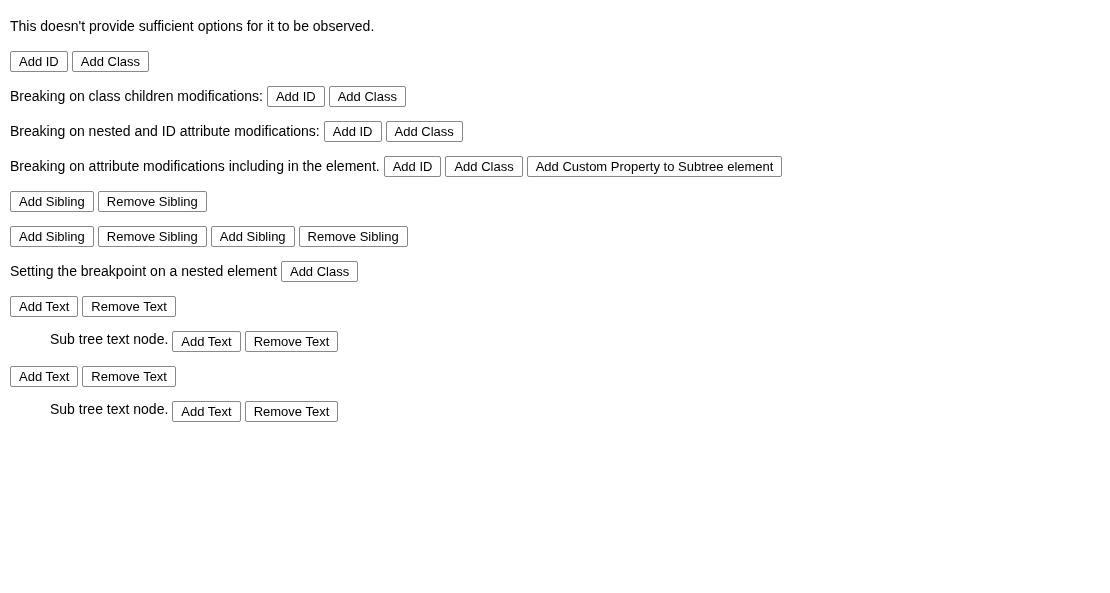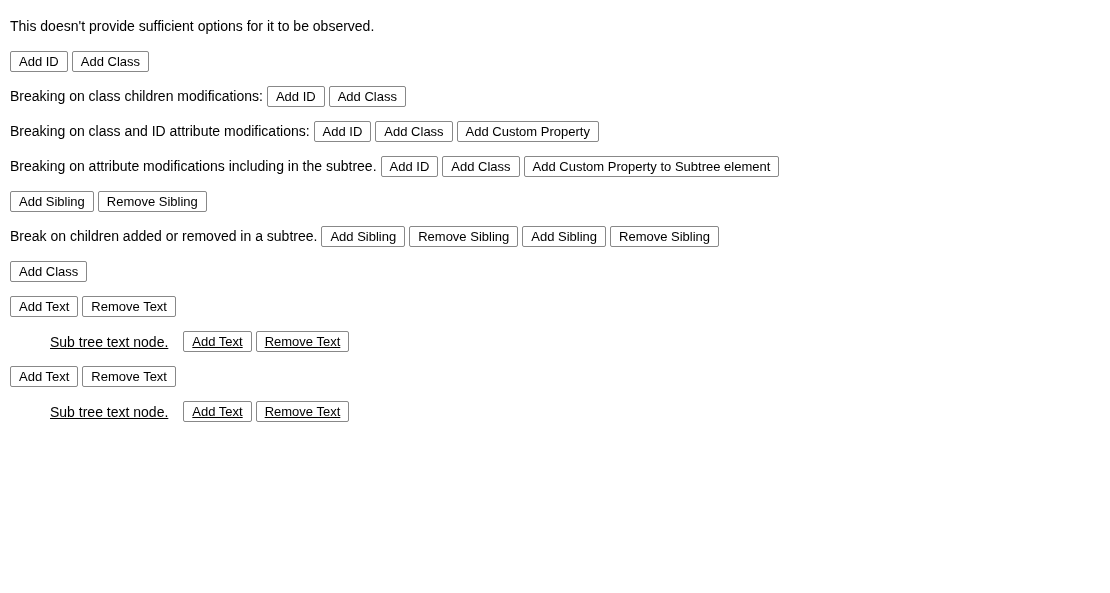--- a/index.html
+++ b/index.html
@@ -49,24 +49,22 @@
     }
 
     ul.subtree-list {
       list-style: disc;
       padding-left: 40px;
       margin-bottom: 14px;
     }
 
     ul.subtree-list li {
       display: flex;
-      align-items: center;
-      gap: 15px;
+      gap: 4px;
       margin-bottom: 4px;
-      text-decoration: underline;
     }
   </style>
 </head>
 <body>
 
 <div class="line">
   <span class="line-text">This doesn't provide sufficient options for it to be observed.</span>
 </div>
 
 <div class="line">
@@ -78,55 +76,54 @@
 
 <div class="line">
   <span class="line-text">Breaking on class children modifications:</span>
   <div class="btn-group">
     <button class="action-btn">Add ID</button>
     <button class="action-btn">Add Class</button>
   </div>
 </div>
 
 <div class="line">
-  <span class="line-text">Breaking on class and ID attribute modifications:</span>
+  <span class="line-text">Breaking on nested and ID attribute modifications:</span>
   <div class="btn-group">
     <button class="action-btn">Add ID</button>
     <button class="action-btn">Add Class</button>
-    <button class="action-btn">Add Custom Property</button>
   </div>
 </div>
 
 <div class="line">
-  <span class="line-text">Breaking on attribute modifications including in the subtree.</span>
+  <span class="line-text">Breaking on attribute modifications including in the element.</span>
   <div class="btn-group">
     <button class="action-btn">Add ID</button>
     <button class="action-btn">Add Class</button>
     <button class="action-btn">Add Custom Property to Subtree element</button>
   </div>
 </div>
 
 <div class="line">
   <div class="btn-group">
     <button class="action-btn">Add Sibling</button>
     <button class="action-btn">Remove Sibling</button>
   </div>
 </div>
 
 <div class="line">
-  <span class="line-text">Break on children added or removed in a subtree.</span>
   <div class="btn-group">
     <button class="action-btn">Add Sibling</button>
     <button class="action-btn">Remove Sibling</button>
     <button class="action-btn">Add Sibling</button>
     <button class="action-btn">Remove Sibling</button>
   </div>
 </div>
 
 <div class="line">
+  <span class="line-text">Setting the breakpoint on a nested element</span>
   <div class="btn-group">
     <button class="action-btn">Add Class</button>
   </div>
 </div>
 
 <div class="line">
   <div class="btn-group">
     <button class="action-btn">Add Text</button>
     <button class="action-btn">Remove Text</button>
   </div>

